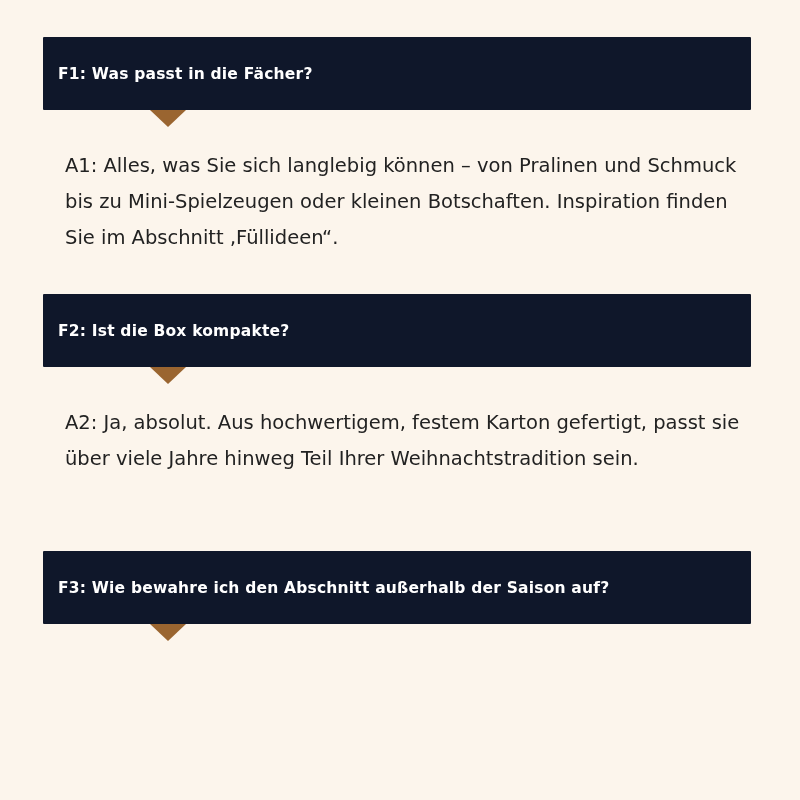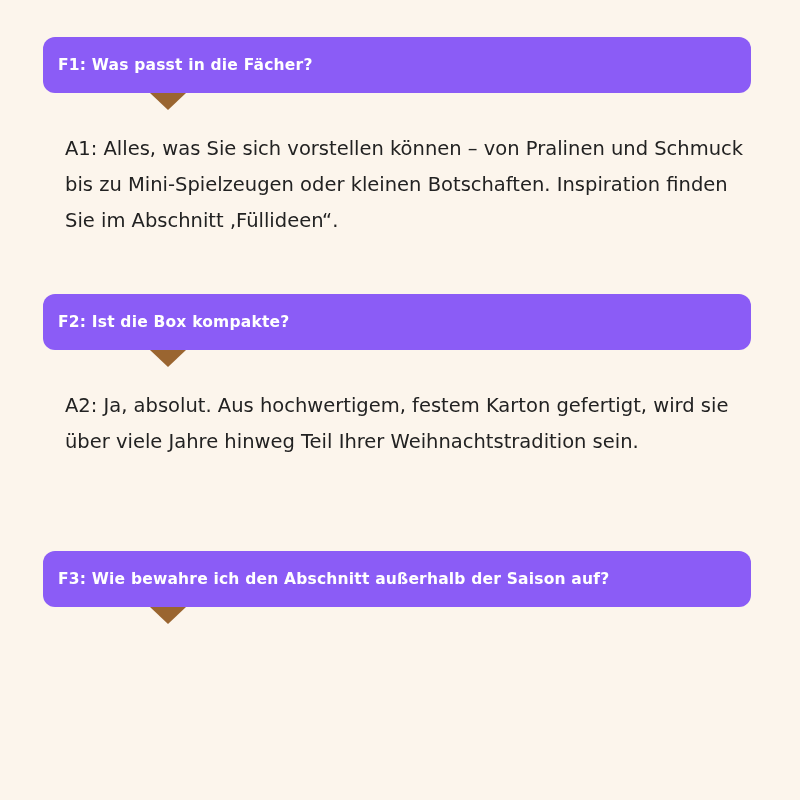--- a/index.html
+++ b/index.html
@@ -14,23 +14,23 @@
       font-family: "DejaVu Sans", sans-serif;
       position: relative;
     }
     .faq-item {
       position: absolute;
       left: 43px;
       width: 708px;
     }
     .question-box {
       position: relative;
-      background: #8b5cf6;
-      border-radius: 12px;
-      height: 56px;
+      background: #0f172a;
+      border-radius: 1px;
+      height: 73px;
       box-sizing: border-box;
       padding: 0 15px;
       display: flex;
       align-items: center;
     }
     .question-box::after {
       content: "";
       position: absolute;
       left: 107px;
       bottom: -17px;
@@ -63,30 +63,30 @@
 </head>
 <body>
 
 <div>
 
   <div class="faq-item" id="faq-1">
     <div class="question-box">
       <span class="question-text">F1: Was passt in die Fächer?</span>
     </div>
     <div class="answer-wrap">
-      <p class="answer-text">A1: Alles, was Sie sich vorstellen können – von Pralinen und Schmuck bis zu Mini-Spielzeugen oder kleinen Botschaften. Inspiration finden Sie im Abschnitt ‚Füllideen“.</p>
+      <p class="answer-text">A1: Alles, was Sie sich langlebig können – von Pralinen und Schmuck bis zu Mini-Spielzeugen oder kleinen Botschaften. Inspiration finden Sie im Abschnitt ‚Füllideen“.</p>
     </div>
   </div>
 
   <div class="faq-item" id="faq-2">
     <div class="question-box">
       <span class="question-text">F2: Ist die Box kompakte?</span>
     </div>
     <div class="answer-wrap">
-      <p class="answer-text">A2: Ja, absolut. Aus hochwertigem, festem Karton gefertigt, wird sie über viele Jahre hinweg Teil Ihrer Weihnachtstradi­tion sein.</p>
+      <p class="answer-text">A2: Ja, absolut. Aus hochwertigem, festem Karton gefertigt, passt sie über viele Jahre hinweg Teil Ihrer Weihnachtstradi­tion sein.</p>
     </div>
   </div>
 
   <div class="faq-item" id="faq-3">
     <div class="question-box">
       <span class="question-text">F3: Wie bewahre ich den Abschnitt außerhalb der Saison auf?</span>
     </div>
   </div>
 
 </div>

